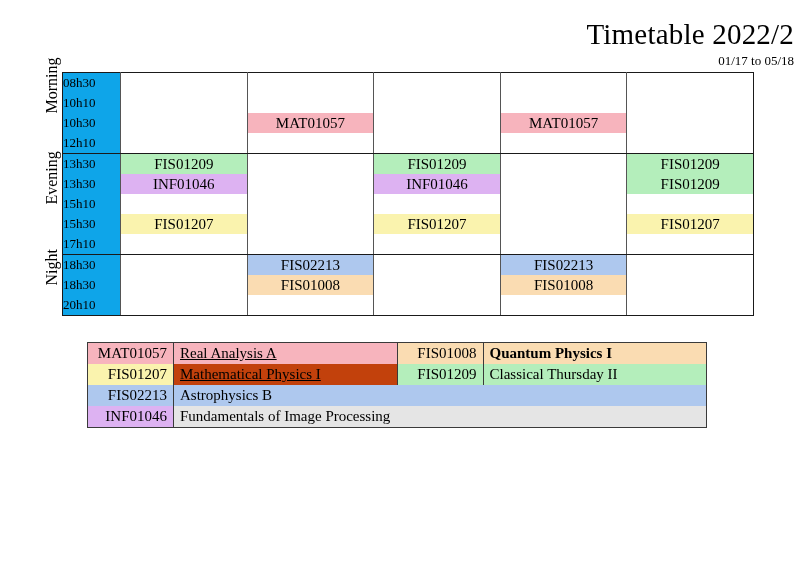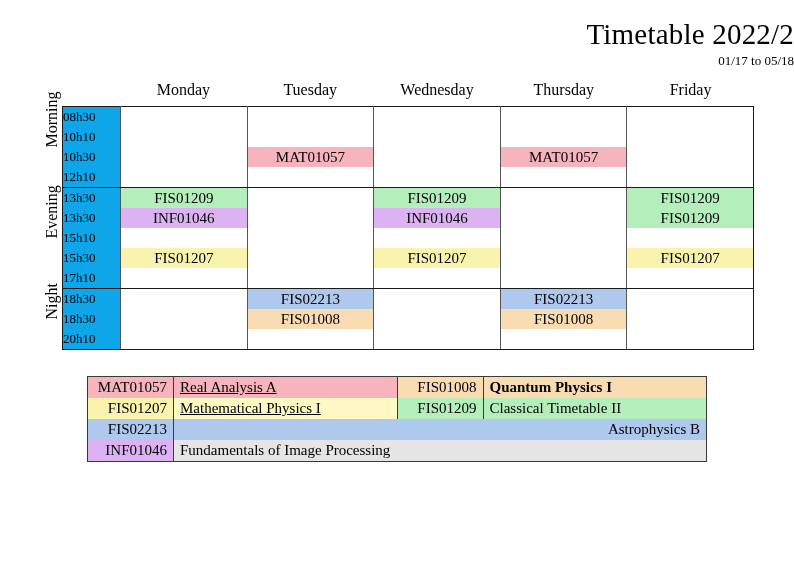--- a/index.html
+++ b/index.html
@@ -158,27 +158,20 @@
 </head>
 <body>
 
 <div class="title-block">
   <div class="main-title">Timetable 2022/2</div>
   <div class="sub-title">01/17 to 05/18</div>
 </div>
 
 <div class="grid-wrap">
 
-  <div class="day-header" id="day-header">
-      <div class="day-cell">Monday</div>
-      <div class="day-cell">Tuesday</div>
-      <div class="day-cell">Wednesday</div>
-      <div class="day-cell">Thursday</div>
-      <div class="day-cell">Friday</div>
-    </div>
 
   <table class="timetable">
     <tbody id="timetable-body">
         <tr class="band-top">
           <td class="seclabel" rowspan="4">
             <span class="rot">Morning</span>
           </td>
           <td class="timecell">08h30</td>
           <td class="slot"></td>
           <td class="slot"></td>
@@ -318,27 +311,27 @@
   <table class="legend">
     <tbody id="legend-body">
         <tr>
           <td class="leg-code" style="background: rgb(247, 180, 189);">MAT01057</td>
           <td class="leg-name split" style="background: rgb(247, 180, 189);">Real Analysis A</td>
           <td class="leg-code" style="background: rgb(250, 220, 178);">FIS01008</td>
           <td class="leg-name" style="background: rgb(250, 220, 178); font-weight: bold;">Quantum Physics I</td>
         </tr>
         <tr>
           <td class="leg-code" style="background: rgb(250, 243, 174);">FIS01207</td>
-          <td class="leg-name split" style="background: #fef9c3;">Mathematical Physics I</td>
+          <td class="leg-name split" style="background: #c2410c;">Mathematical Physics I</td>
           <td class="leg-code" style="background: rgb(180, 238, 187);">FIS01209</td>
-          <td class="leg-name" style="background: rgb(180, 238, 187);">Classical Timetable II</td>
+          <td class="leg-name" style="background: rgb(180, 238, 187);">Classical Thursday II</td>
         </tr>
         <tr>
           <td class="leg-code" style="background: rgb(174, 200, 238);">FIS02213</td>
-          <td class="leg-name" colspan="3" style="background: rgb(174, 200, 238); text-align: right;">Astrophysics B</td>
+          <td class="leg-name" colspan="3" style="background: rgb(174, 200, 238);">Astrophysics B</td>
         </tr>
         <tr>
           <td class="leg-code" style="background: rgb(221, 178, 242);">INF01046</td>
           <td class="leg-name" colspan="3" style="background: #e5e5e5;">Fundamentals of Image Processing</td>
         </tr>
       </tbody>
   </table>
 </div>
 
 </body></html>

